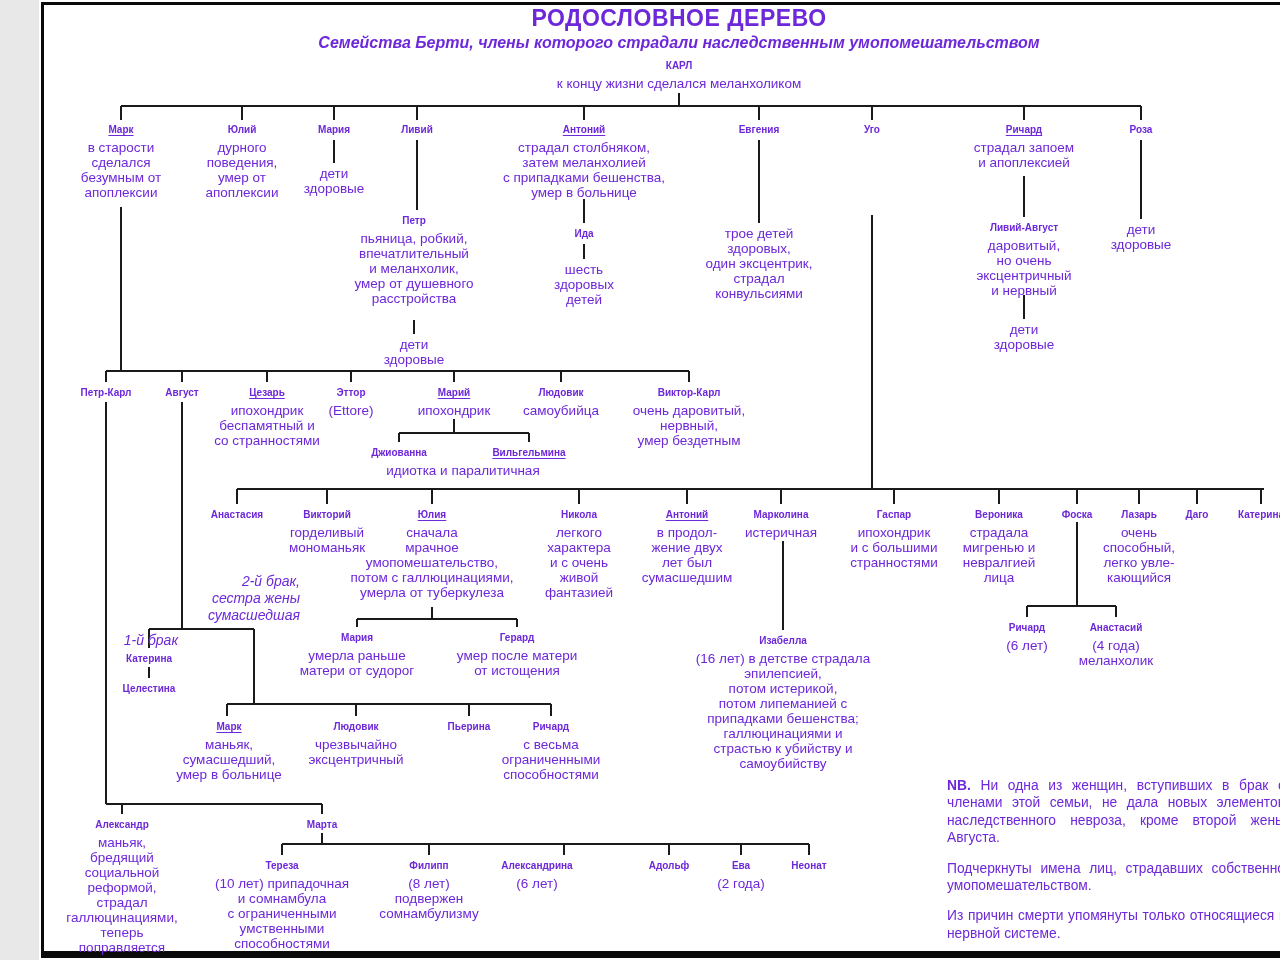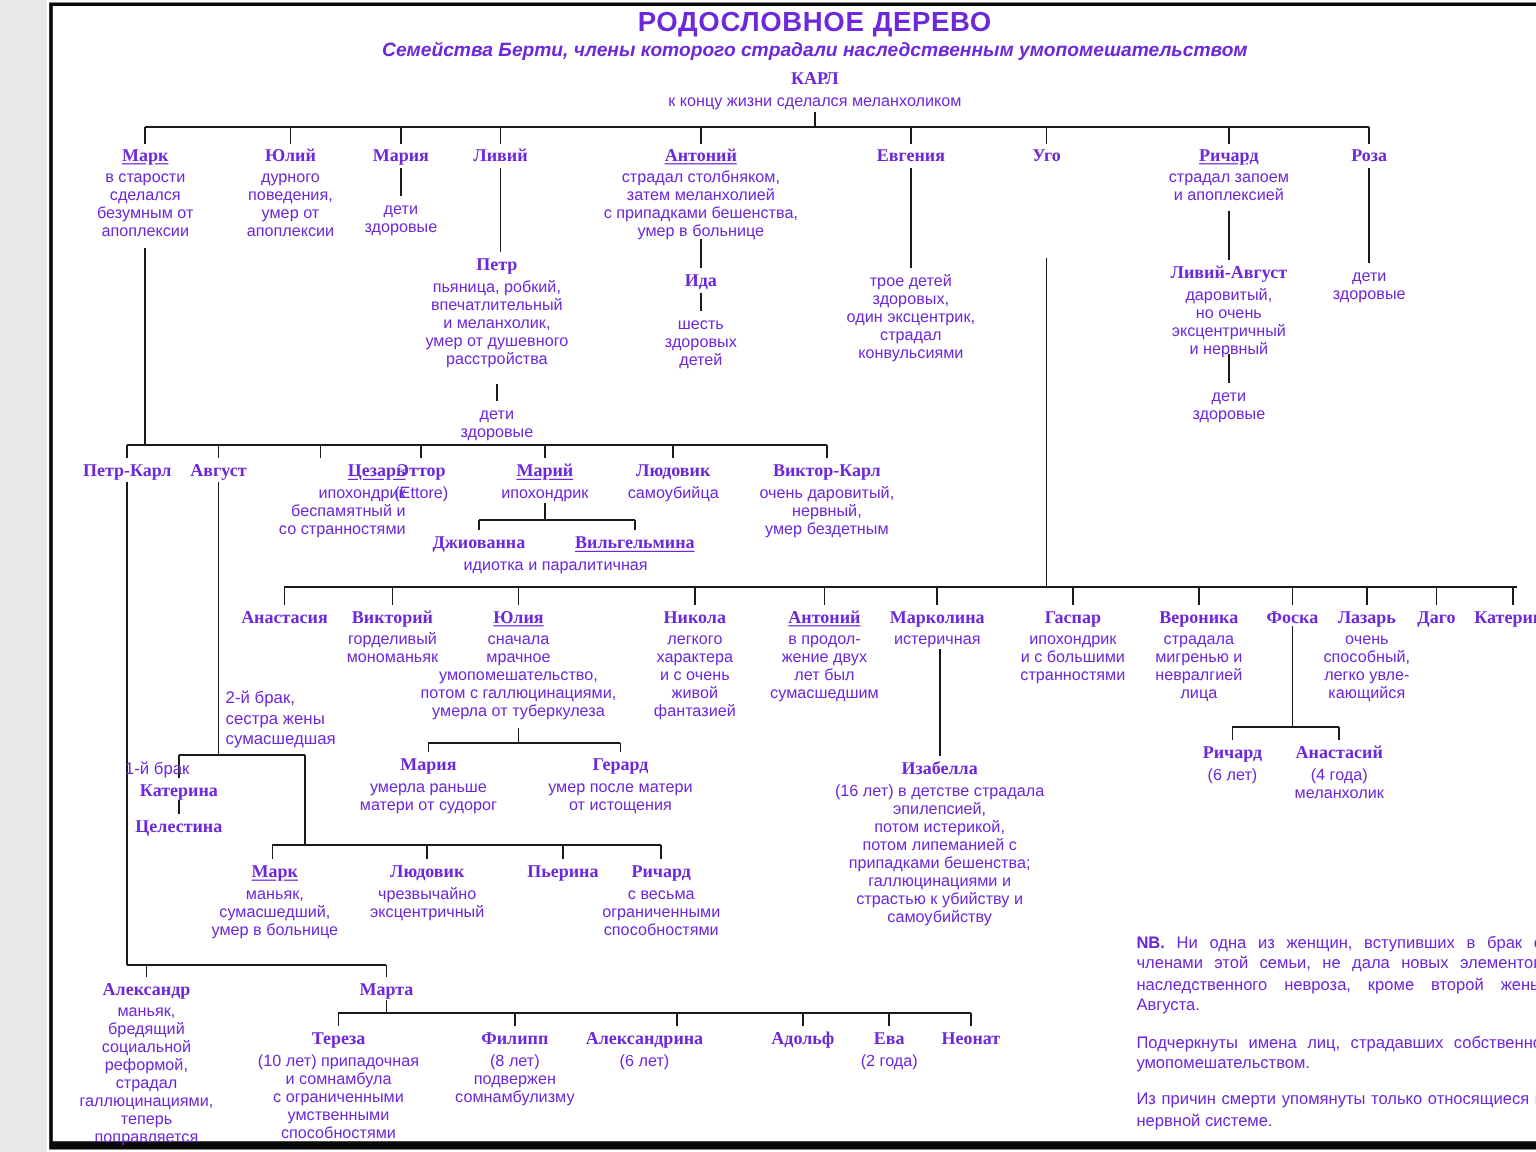--- a/index.html
+++ b/index.html
@@ -5,24 +5,24 @@
   html,body{margin:0;padding:0;background:#e8e8e8;}
   .page{position:relative;width:1280px;height:960px;background:#fff;overflow:hidden;
         font-family:"Liberation Sans",sans-serif;color:#6d28d9;margin-left:39px;}
   .frame{position:absolute;inset:2px;border:3px solid #0a0a0a;border-bottom-width:7px;
          pointer-events:none;}
   .hdr{position:absolute;left:0;top:5px;width:100%;text-align:center;}
   .title{font-size:23px;font-weight:bold;letter-spacing:.5px;}
   .subtitle{font-size:16px;font-weight:bold;margin-top:2px;font-style:italic;}
   #connectors{position:absolute;left:0;top:0;}
   .node{position:absolute;text-align:center;}
-  .nm{font-weight:bold;font-size:15px;line-height:18px;white-space:pre-line;font-family:Liberation Serif, serif;}
+  .nm{font-weight:bold;font-size:10px;line-height:18px;white-space:pre-line;}
   .nm.u{text-decoration:underline;text-underline-offset:2px;}
   .ds{font-size:13.5px;line-height:15px;white-space:pre-line;margin-top:1px;}
-  .lbl .ds{font-size:14px;line-height:17px;text-align:left;}
+  .lbl .ds{font-style:italic;font-size:14px;line-height:17px;text-align:right;}
   #nb{position:absolute;left:908px;top:777px;width:338px;font-size:13.8px;line-height:17.4px;}
   #nb p{margin:0 0 13px 0;text-align:justify;}
   #nb b{font-weight:bold;}
 </style>
 </head>
 <body>
 
 <div class="page">
   <div class="frame"></div>
 
@@ -203,21 +203,21 @@
       <div class="node" style="left: 1056px; top: 221px; width: 92px;">
         <div class="ds">дети
 здоровые</div>
       </div>
       <div class="node" style="left: 16px; top: 384px; width: 102px;">
         <div class="nm">Петр-Карл</div>
       </div>
       <div class="node" style="left: 102px; top: 384px; width: 82px;">
         <div class="nm">Август</div>
       </div>
-      <div class="node" style="left: 157px; top: 384px; width: 142px; text-align: right;">
+      <div class="node" style="left: 157px; top: 384px; width: 142px;">
         <div class="nm u">Цезарь</div>
         <div class="ds">ипохондрик
 беспамятный и
 со странностями</div>
       </div>
       <div class="node" style="left: 271px; top: 384px; width: 82px;">
         <div class="nm">Эттор</div>
         <div class="ds">(Ettore)</div>
       </div>
       <div class="node" style="left: 359px; top: 384px; width: 112px;">

